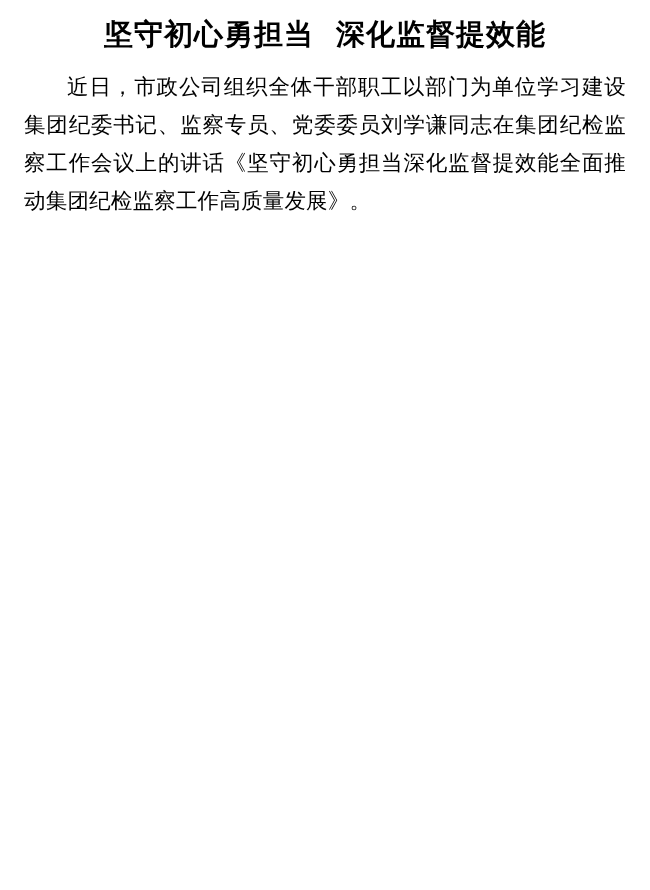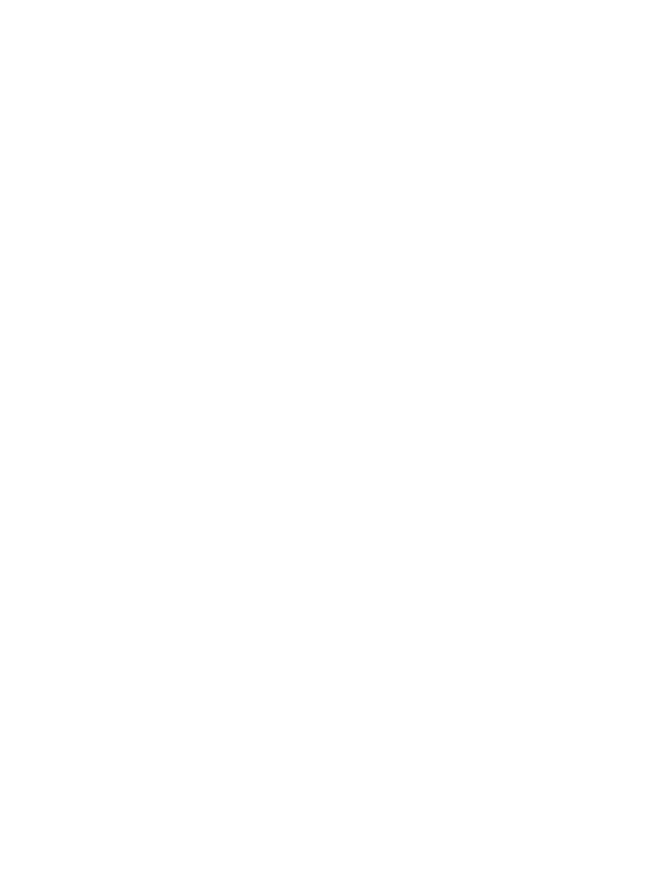--- a/index.html
+++ b/index.html
@@ -41,17 +41,19 @@
   }
   .para:last-child {
     margin-bottom: 0;
   }
 </style>
 </head>
 <body>
 
 <div class="page">
 
+  <h1 class="doc-title">坚守初心勇担当  深化监督提效能</h1>
 
+  <p class="para">近日，市政公司组织全体干部职工以部门为单位学习建设集团纪委书记、监察专员、党委委员刘学谦同志在集团纪检监察工作会议上的讲话《坚守初心勇担当深化监督提效能全面推动集团纪检监察工作高质量发展》。</p>
 
 
 
 </div>
 
 </body></html>

